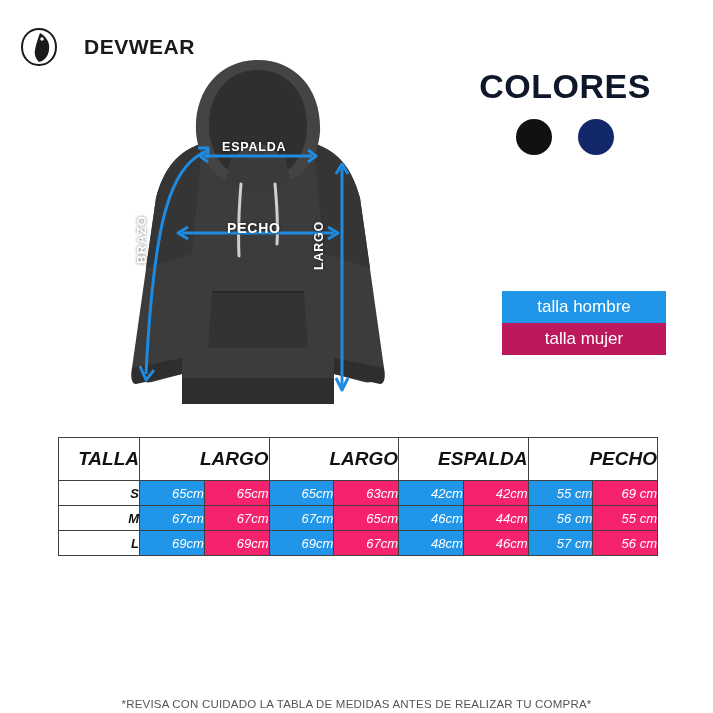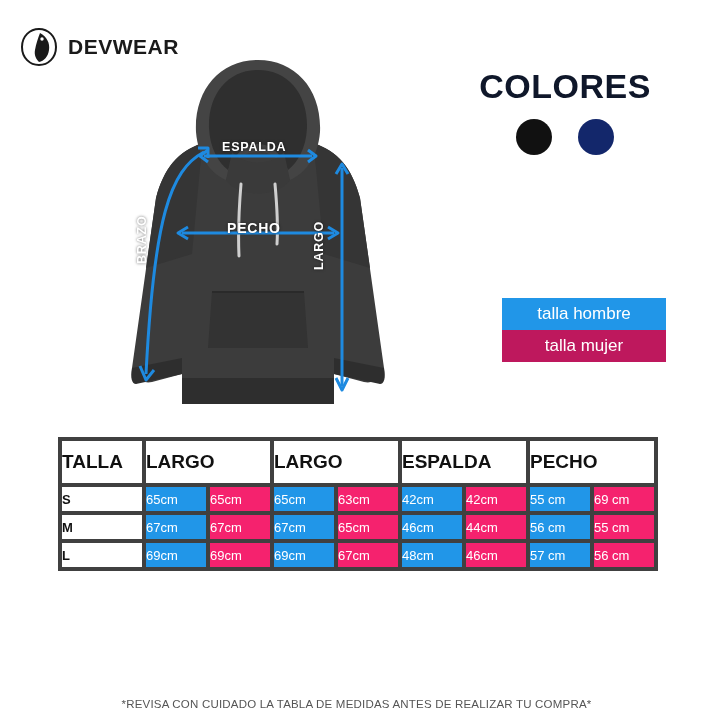--- a/index.html
+++ b/index.html
@@ -15,21 +15,21 @@
     overflow: hidden;
   }
 
   
   .brand {
     position: absolute;
     left: 18px;
     top: 26px;
     display: flex;
     align-items: center;
-    gap: 8px;
+    gap: 24px;
   }
   .brand-logo {
     width: 42px;
     height: 42px;
     flex: 0 0 auto;
   }
   .brand-name {
     font-size: 21px;
     font-weight: bold;
     letter-spacing: 0.5px;
@@ -87,21 +87,20 @@
     height: 36px;
     border-radius: 50%;
   }
 
   
   .legend {
     position: absolute;
     left: 502px;
     top: 291px;
     width: 164px;
-    margin-top: 7px;
   }
   .legend-row {
     height: 32px;
     display: flex;
     align-items: center;
     justify-content: center;
     color: #ffffff;
     font-size: 17px;
   }
   .legend-hombre { background: #2196e8; }
@@ -110,23 +109,24 @@
   
   .size-table {
     position: absolute;
     left: 58px;
     top: 437px;
     width: 600px;
     border-collapse: collapse;
     table-layout: fixed;
   }
   .size-table th, .size-table td {
-    border: 4px solid #404040;
-    text-align: left;
+    border: 1px solid #404040;
+    text-align: right;
     padding: 0;
+    font-style: italic;
   }
   .size-table thead th {
     height: 42px;
     font-size: 19px;
     font-weight: bold;
     color: #111;
     background: #ffffff;
   }
   .th-talla { width: 80px; }
   .size-table tbody td {

